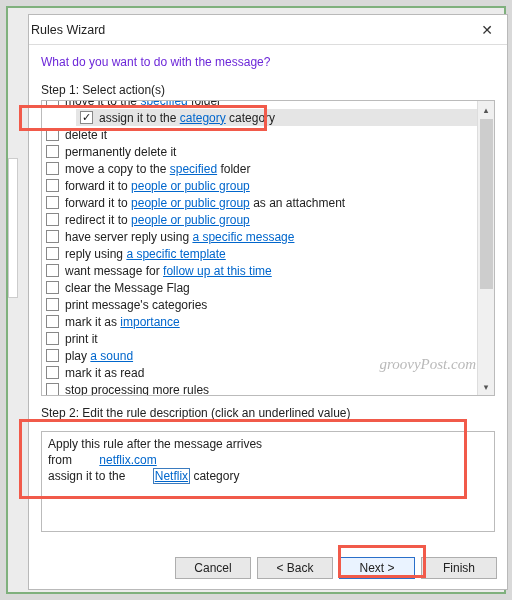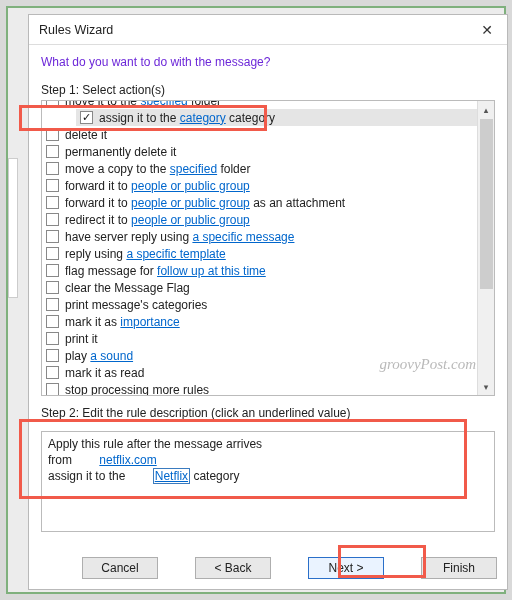--- a/index.html
+++ b/index.html
@@ -33,21 +33,21 @@
     width: 480px; height: 576px;
     background: #fff;
     border: 1px solid #b9b9b9;
     display: flex;
     flex-direction: column;
   }
   .titlebar {
     height: 30px;
     display: flex;
     align-items: center;
-    padding: 0 0 0 10px;
+    padding: 0 0 0 2px;
     font-size: 12.5px;
     color: #222;
     border-bottom: 1px solid #ddd;
   }
   .titlebar .title { flex: 1; }
   .close {
     width: 40px; height: 100%;
     display: flex; align-items: center; justify-content: center;
     font-size: 14px;
     color: #333;
@@ -148,21 +148,20 @@
   }
   .btn {
     min-width: 76px;
     height: 22px;
     border: 1px solid #aeaeae;
     background: #e8e8e8;
     display: flex; align-items: center; justify-content: center;
     font-size: 12px;
     color: #222;
     cursor: pointer;
-    margin-left: 31px;
   }
   .btn.default { border: 1px solid #2a6fc9; background: #eaf3ff; }
   .watermark {
     position: absolute;
     right: 28px; top: 348px;
     color: #b9b9b9;
     font-family: Georgia, serif;
     font-style: italic;
     font-size: 15px;
     pointer-events: none;
@@ -225,21 +224,21 @@
             <div class="row">
               <span class="chk"></span>
               <span class="lbl"><span>have server reply using </span><span class="lnk">a specific message</span></span>
             </div>
             <div class="row">
               <span class="chk"></span>
               <span class="lbl"><span>reply using </span><span class="lnk">a specific template</span></span>
             </div>
             <div class="row">
               <span class="chk"></span>
-              <span class="lbl"><span>flag message for </span><span class="lnk">follow up at this time</span></span>
+              <span class="lbl"><span>want message for </span><span class="lnk">follow up at this time</span></span>
             </div>
             <div class="row">
               <span class="chk"></span>
               <span class="lbl"><span>clear the Message Flag</span></span>
             </div>
             <div class="row">
               <span class="chk"></span>
               <span class="lbl"><span>print message's categories</span></span>
             </div>
             <div class="row">

